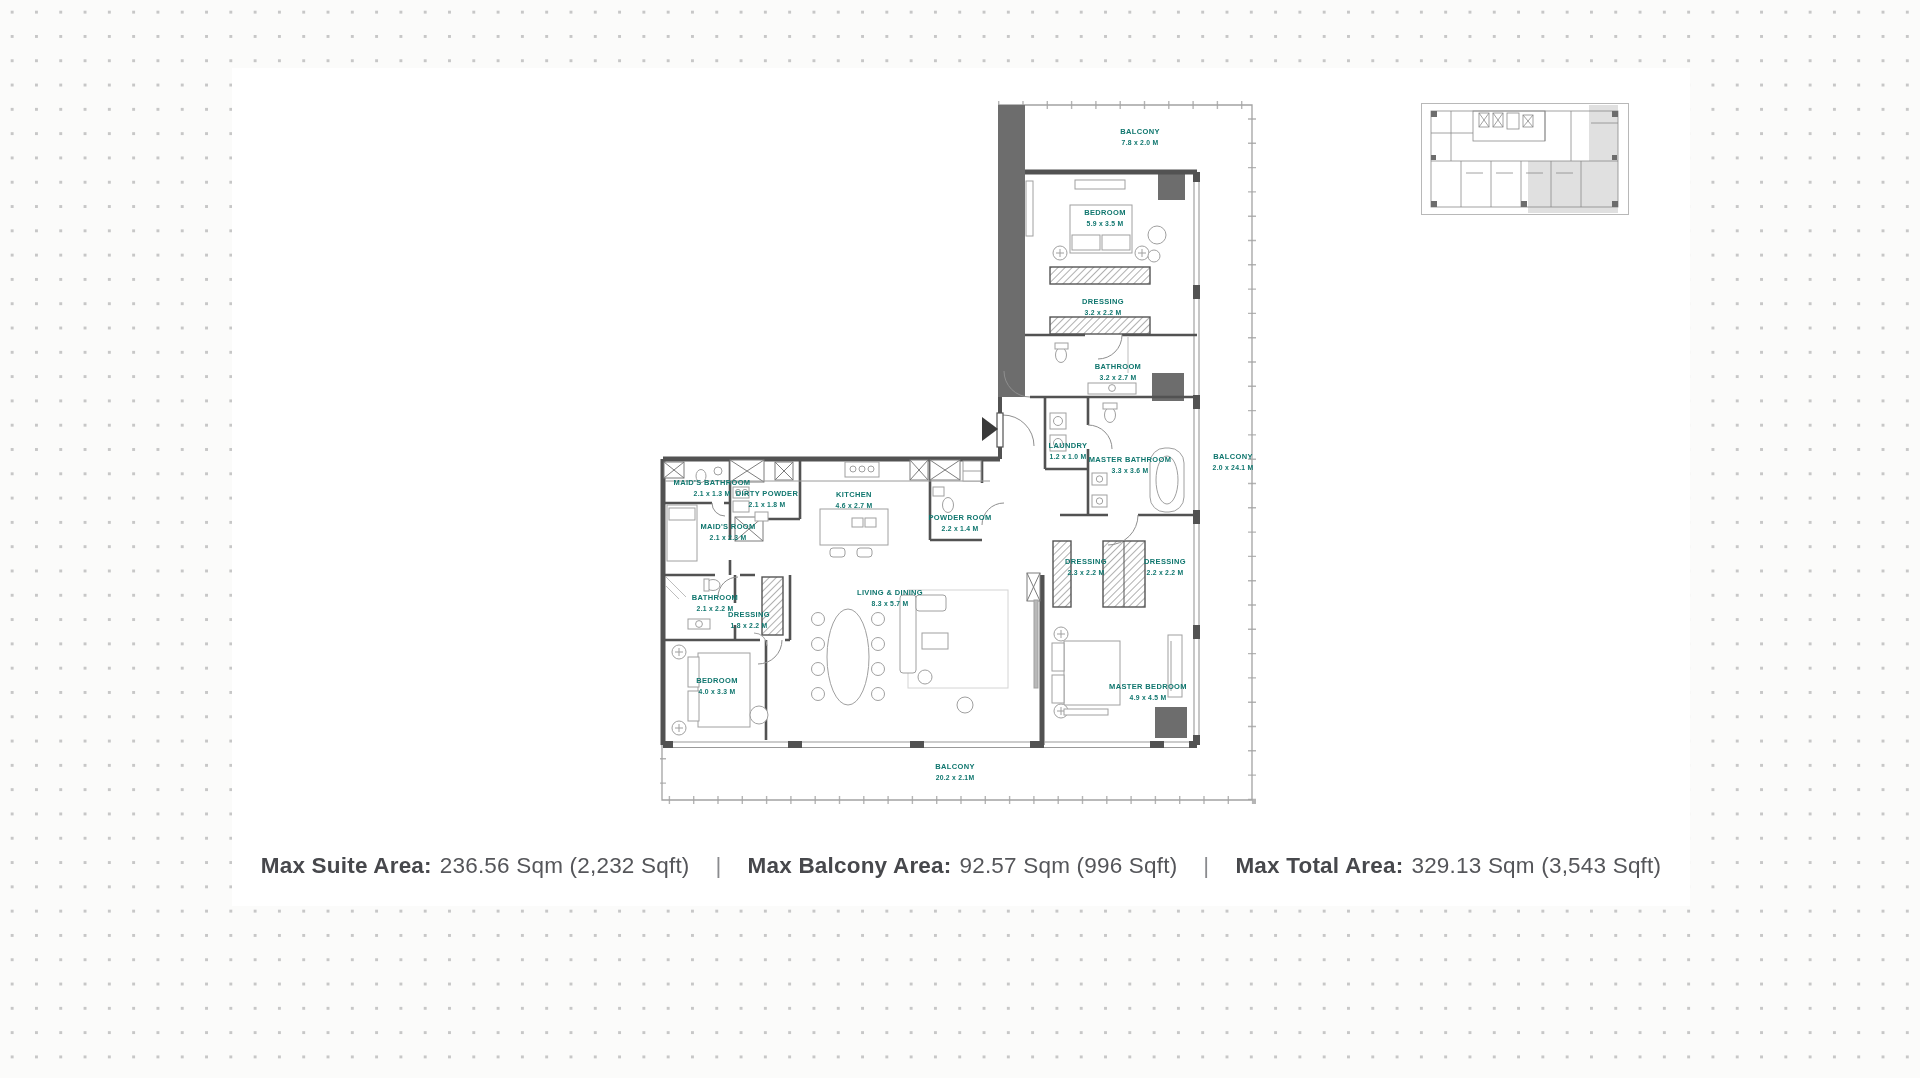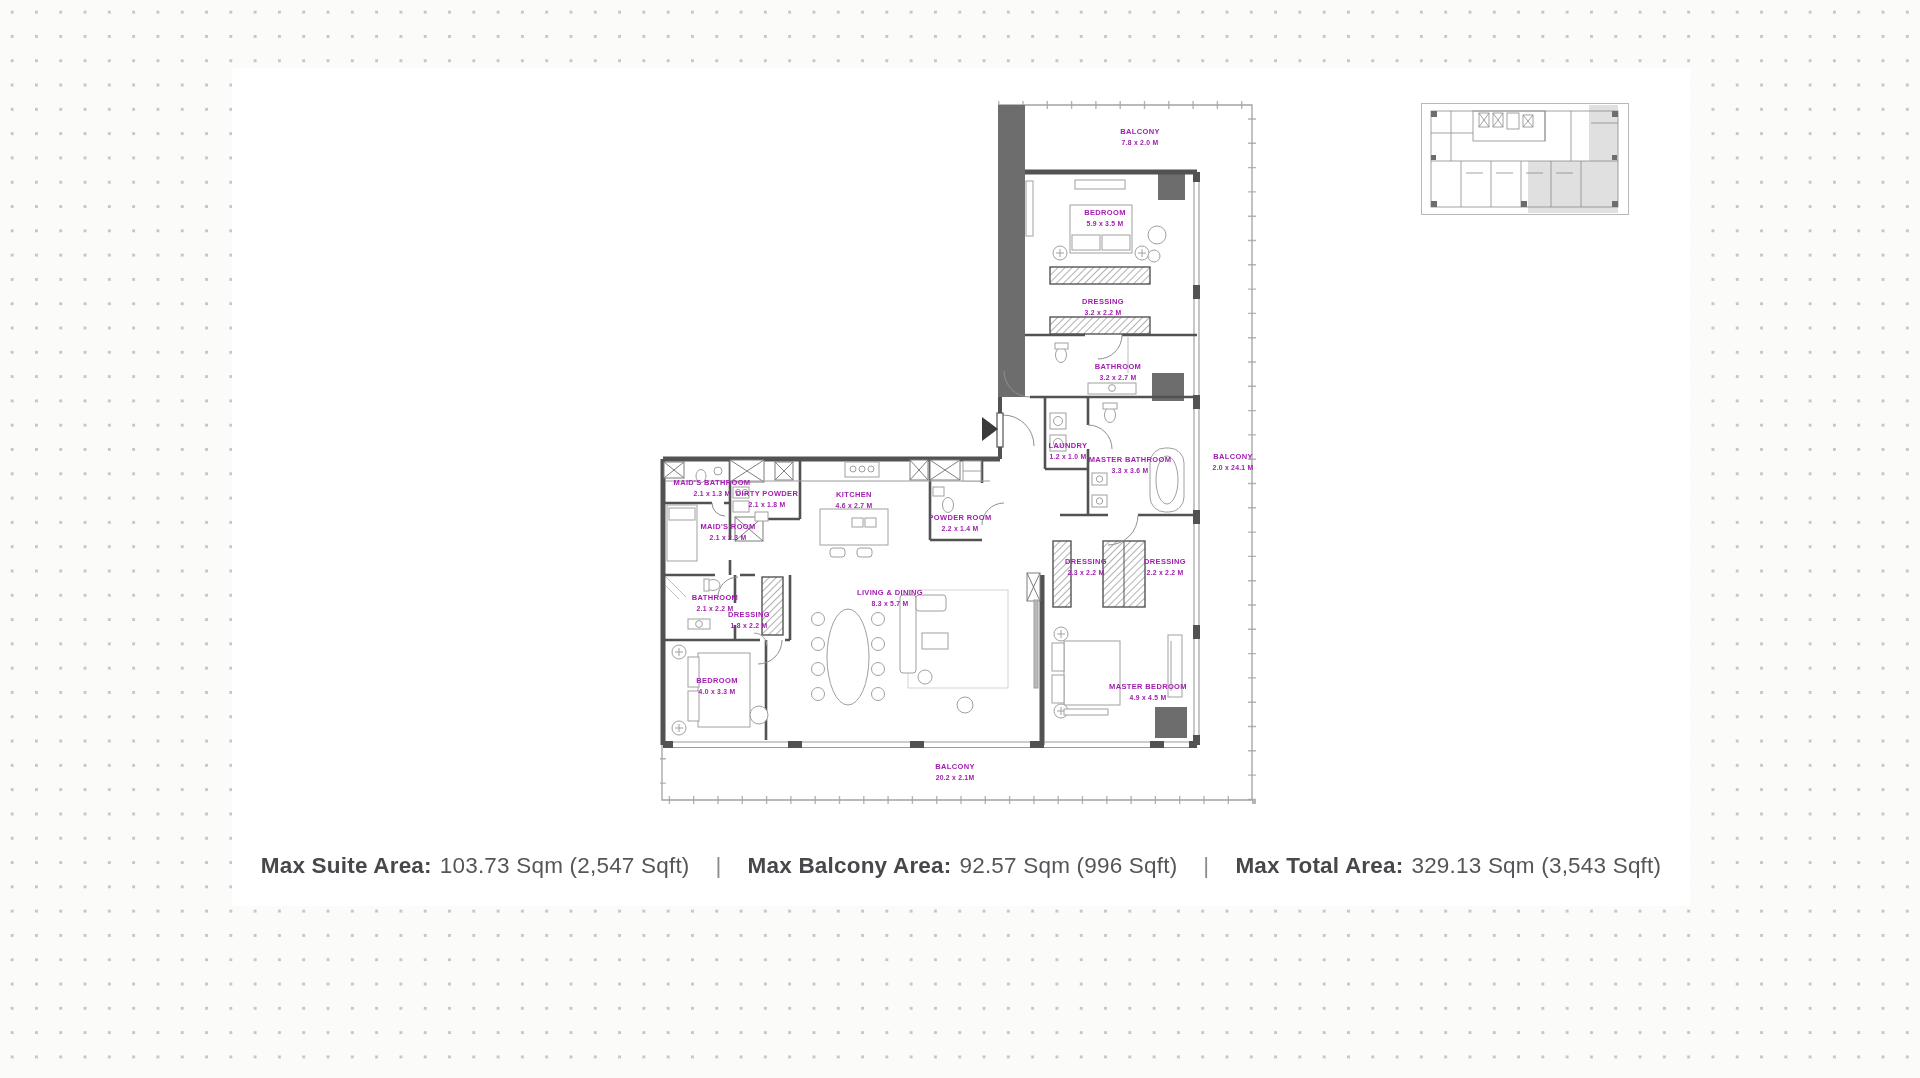--- a/index.html
+++ b/index.html
@@ -7,21 +7,21 @@
     width:1920px;height:1078px;overflow:hidden;position:relative;
     font-family:"Liberation Sans", sans-serif;
     background-color:#fbfbfa;
     background-image:radial-gradient(circle,#c7c7c7 1.6px,transparent 1.9px);
     background-size:24.3px 24.3px;background-position:0 0;
   }
   .panel{position:absolute;left:232px;top:68px;width:1458px;height:838px;background:#ffffff;}
   .floorplan{position:absolute;left:660px;top:85px;width:600px;height:730px;}
   .floorplan svg{position:absolute;left:0;top:0;}
   .room-label{position:absolute;transform:translate(-50%,-50%);text-align:center;
-    color:#a21caf;white-space:nowrap;line-height:1.45;z-index:5;}
+    color:#0f766e;white-space:nowrap;line-height:1.45;z-index:5;}
   .room-label .rname{display:block;font-size:7.5px;font-weight:700;letter-spacing:.35px;}
   .room-label .rdims{display:block;font-size:6.8px;font-weight:600;letter-spacing:.25px;}
   .keyplan{position:absolute;left:1421px;top:103px;width:208px;height:112px;}
   .summary{position:absolute;left:232px;top:853px;width:1458px;display:flex;
     justify-content:center;align-items:baseline;font-size:22.5px;color:#55565a;letter-spacing:.2px;}
   .summary .stat b{font-weight:700;color:#47484c;margin-right:8px;}
   .summary .sep{color:#8a8b8e;margin:0 26px;font-weight:400;}
 </style>
 </head>
 <body>
@@ -346,18 +346,18 @@
       <rect x="10" y="98" width="6" height="6"></rect>
         <rect x="191" y="98" width="6" height="6"></rect>
       <rect x="10" y="52" width="5" height="5"></rect>
         <rect x="191" y="52" width="5" height="5"></rect>
       <rect x="100" y="98" width="6" height="6"></rect>
     </g>
   </svg>
 </div>
 
 <div class="summary" id="summary-row">
-    <span class="stat"><b>Max Suite Area:</b><span>103.73 Sqm (2,547 Sqft)</span></span>
+    <span class="stat"><b>Max Suite Area:</b><span>236.56 Sqm (2,232 Sqft)</span></span>
     <span class="sep">|</span>
     <span class="stat"><b>Max Balcony Area:</b><span>92.57 Sqm (996 Sqft)</span></span>
     <span class="sep">|</span>
     <span class="stat"><b>Max Total Area:</b><span>329.13 Sqm (3,543 Sqft)</span></span>
   </div>
 
 </body></html>

